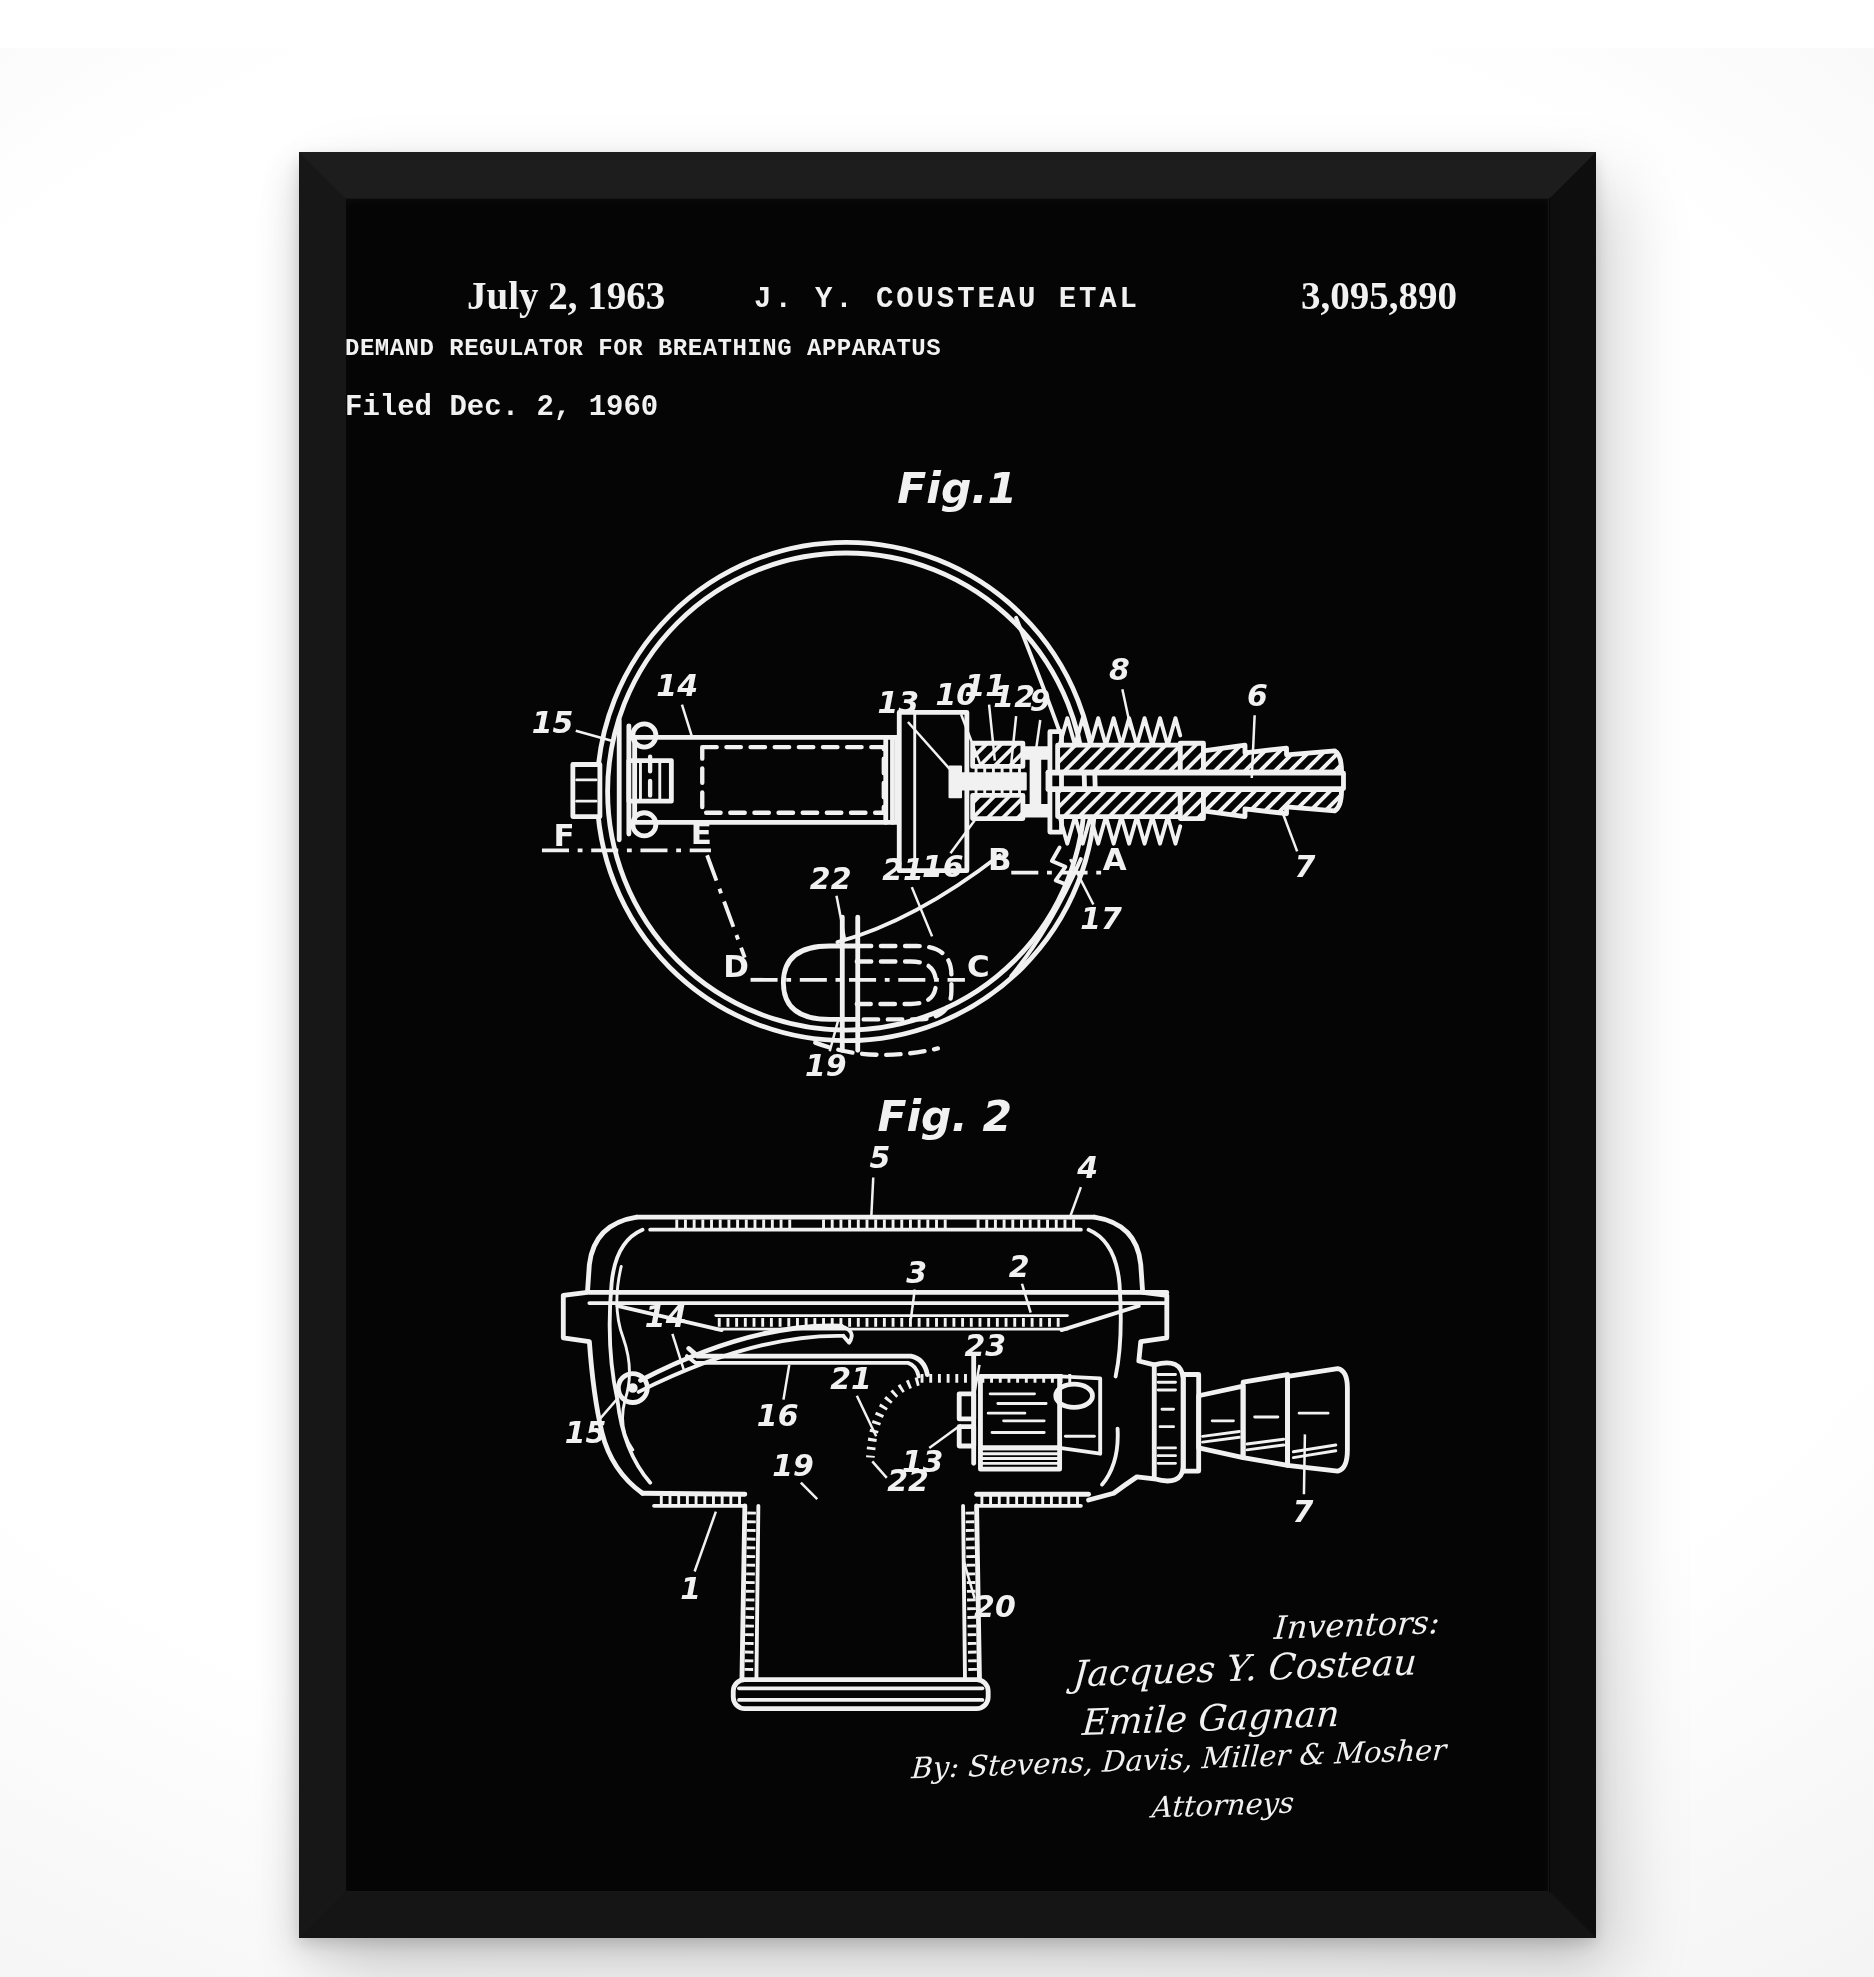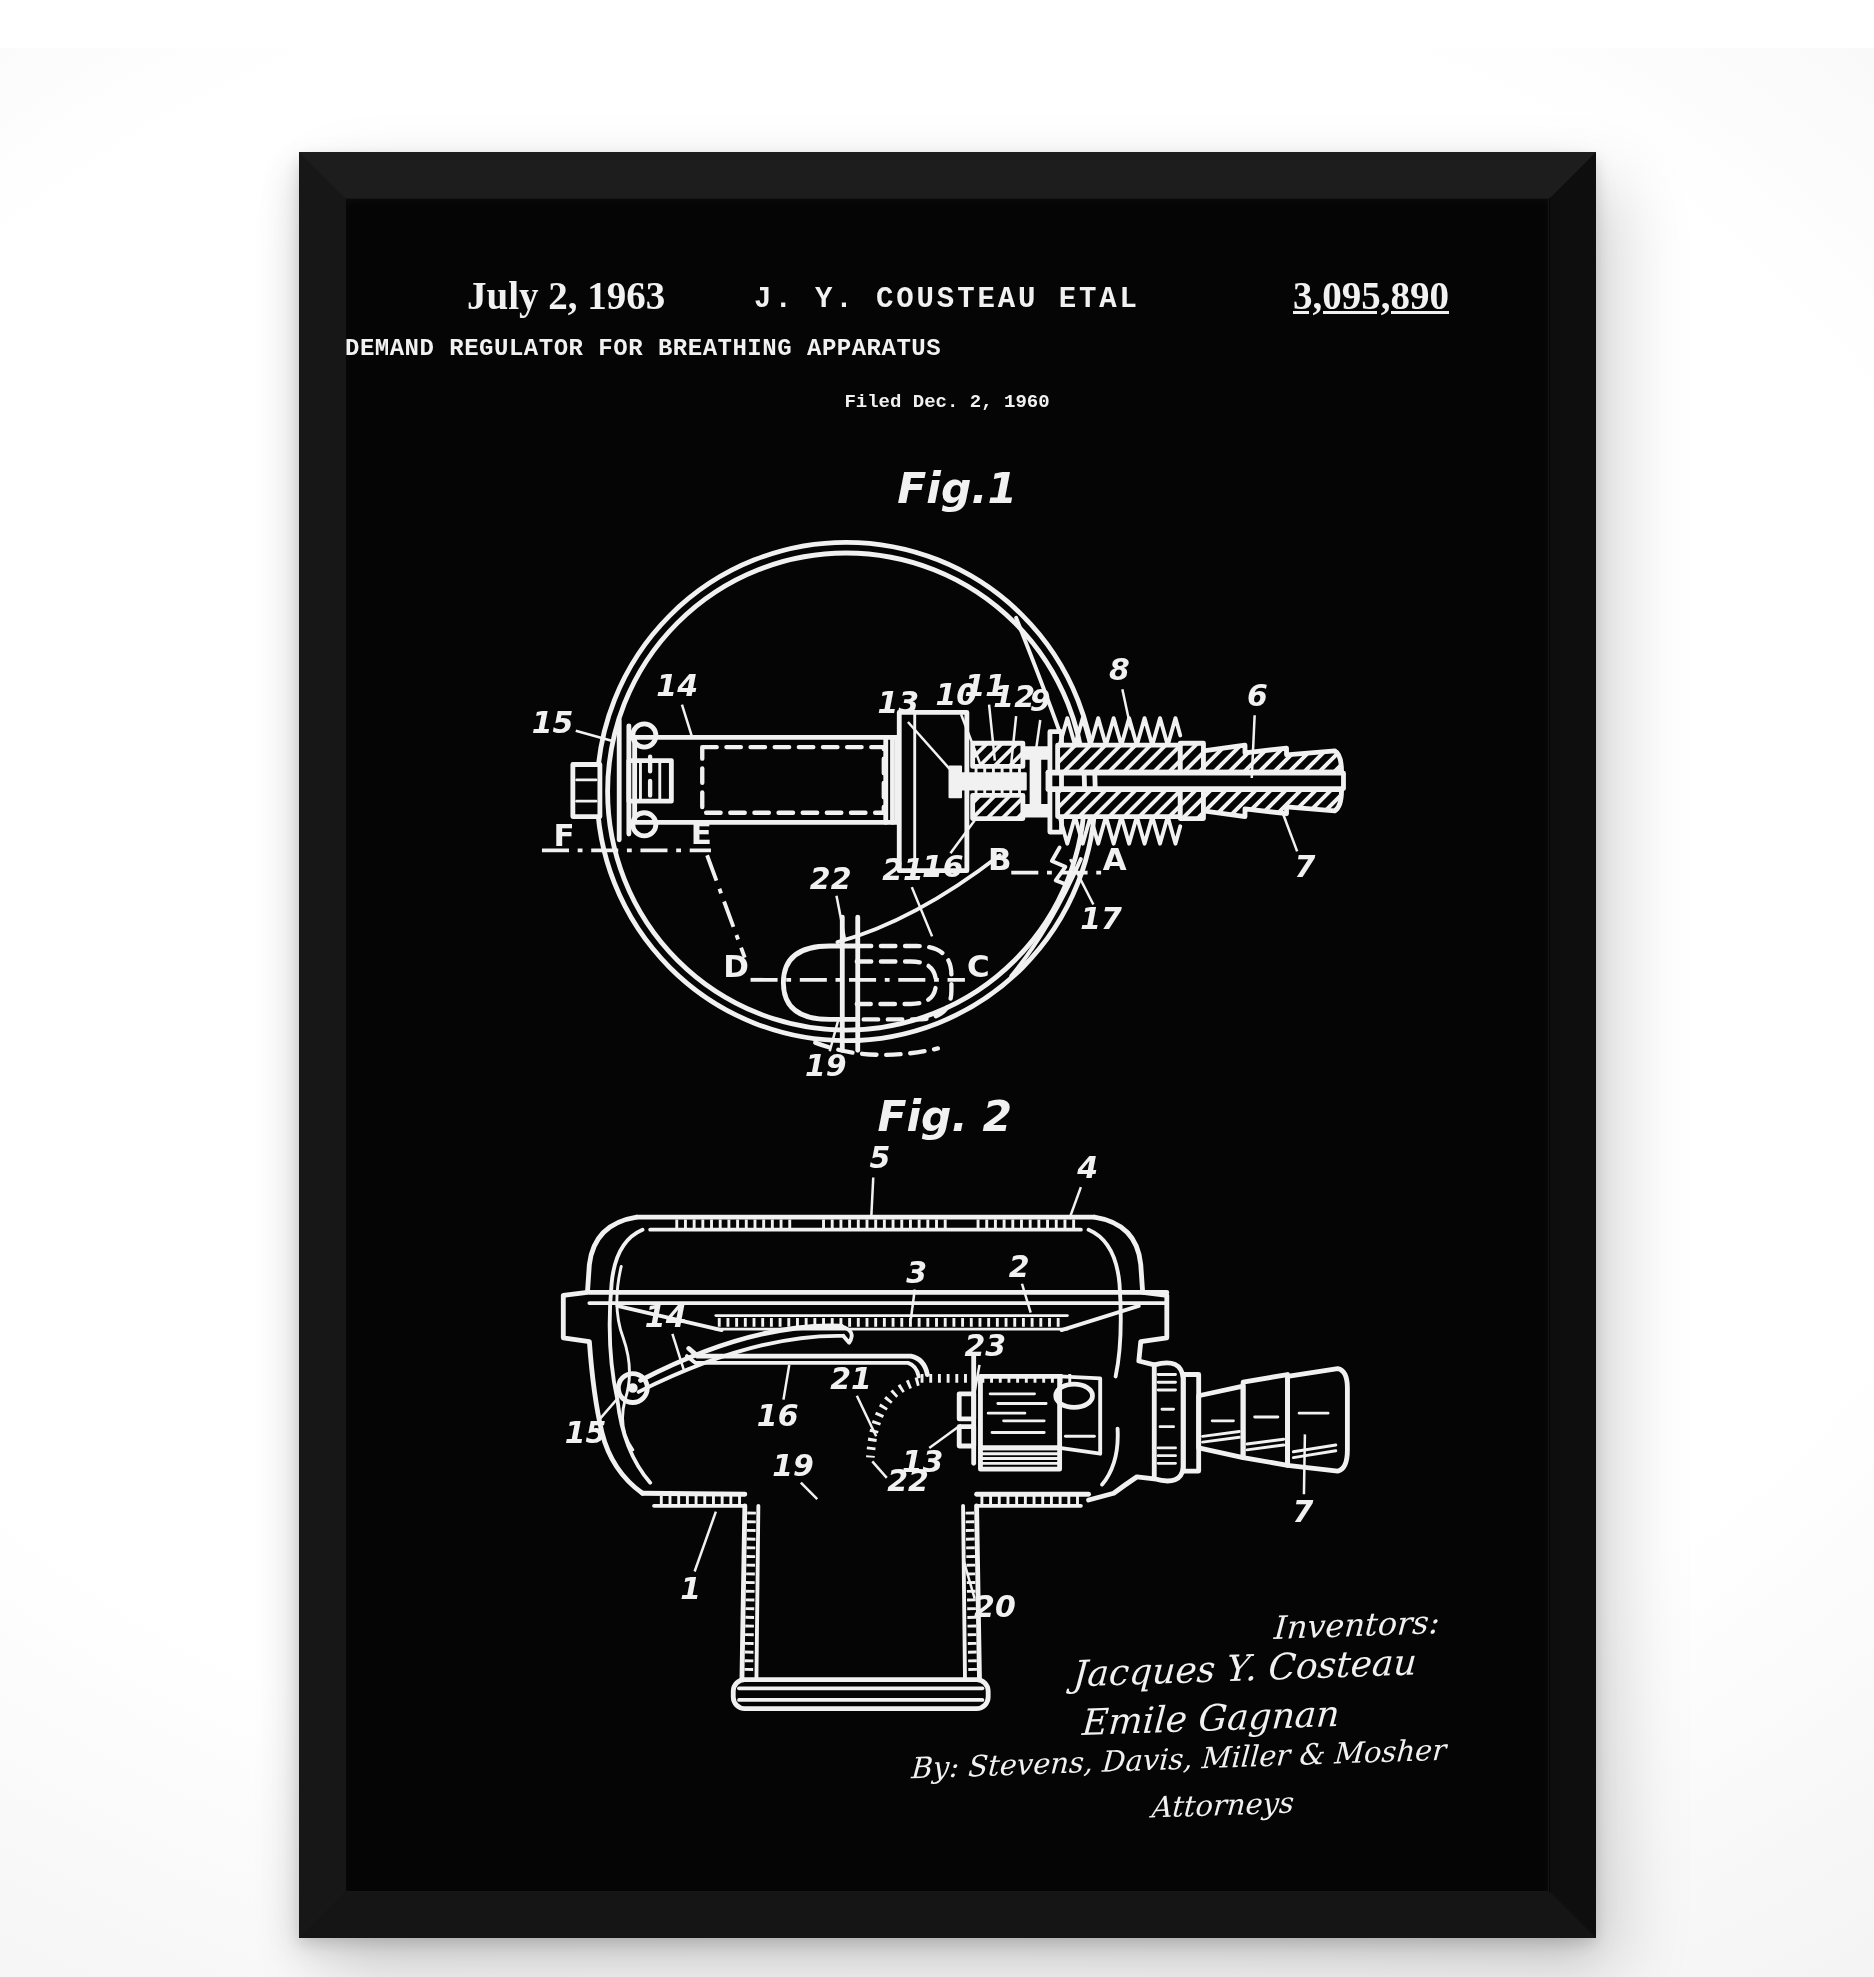--- a/index.html
+++ b/index.html
@@ -9,26 +9,26 @@
   .scene{position:relative;width:1874px;height:1977px;overflow:hidden;
     background:radial-gradient(ellipse 120% 90% at 46% 42%, #ffffff 52%, #f3f3f3 78%, #e7e7e7 100%);
     font-family:"Liberation Sans",sans-serif;margin-top:48px;}
   .frame{position:absolute;left:299px;top:104px;width:1297px;height:1786px;box-sizing:border-box;
     border:46px solid;border-color:#1d1d1d #0e0e0e #151515 #171717;background:var(--poster);
     box-shadow:25px 33px 68px rgba(0,0,0,.16), -7.7px 13.5px 33px rgba(0,0,0,.10), 0 5.8px 13.5px rgba(0,0,0,.12);}
   .poster{position:relative;width:1204px;height:1694px;background:var(--poster);color:var(--ink);
     box-shadow:inset 0 0 0 1px #161616, inset 0 2.9px 9.7px rgba(255,255,255,.035);}
   .hdr-date,.hdr-num{position:absolute;top:75px;font-family:"Liberation Serif",serif;font-weight:bold;font-size:39px;white-space:nowrap;}
   .hdr-date{left:122px;}
-  .hdr-num{right:100px;text-decoration:underline;}
+  .hdr-num{right:92px;}
   .hdr-author{position:absolute;top:85px;left:0;width:100%;text-align:center;font-weight:bold;font-size:29px;letter-spacing:2.9px;white-space:nowrap;font-family:Liberation Mono, monospace;}
   .hdr-title{position:absolute;top:137px;left:0;width:100%;text-align:left;
     font-family:"Liberation Mono",monospace;font-weight:bold;font-size:24px;letter-spacing:0.5px;white-space:nowrap;}
-  .hdr-filed{position:absolute;top:193px;left:0;width:100%;text-align:center;
-    font-family:"Liberation Mono",monospace;font-weight:bold;font-size:19px;white-space:nowrap;}
+  .hdr-filed{position:absolute;top:193px;left:0;width:100%;text-align:left;
+    font-family:"Liberation Mono",monospace;font-weight:bold;font-size:29px;white-space:nowrap;}
   svg.fig{position:absolute;overflow:visible;}
   #fig1-svg{left:193px;top:270px;}
   #fig2-svg{left:195px;top:910px;}
   .draw *{stroke:var(--ink);stroke-width:5;fill:none;stroke-linecap:round;stroke-linejoin:round;}
   .draw .thin{stroke-width:3;}
   .draw .thin2{stroke-width:4;}
   .draw .dash{stroke-dasharray:15 10;stroke-width:4.5;}
   .draw .dashdot{stroke-dasharray:28 9 5 9;stroke-width:4;stroke-linecap:butt;}
   .draw .bead{stroke-width:9;stroke-dasharray:3 6;stroke-linecap:butt;}
   .draw .inkfill{fill:var(--ink);stroke:var(--ink);stroke-width:2;}

